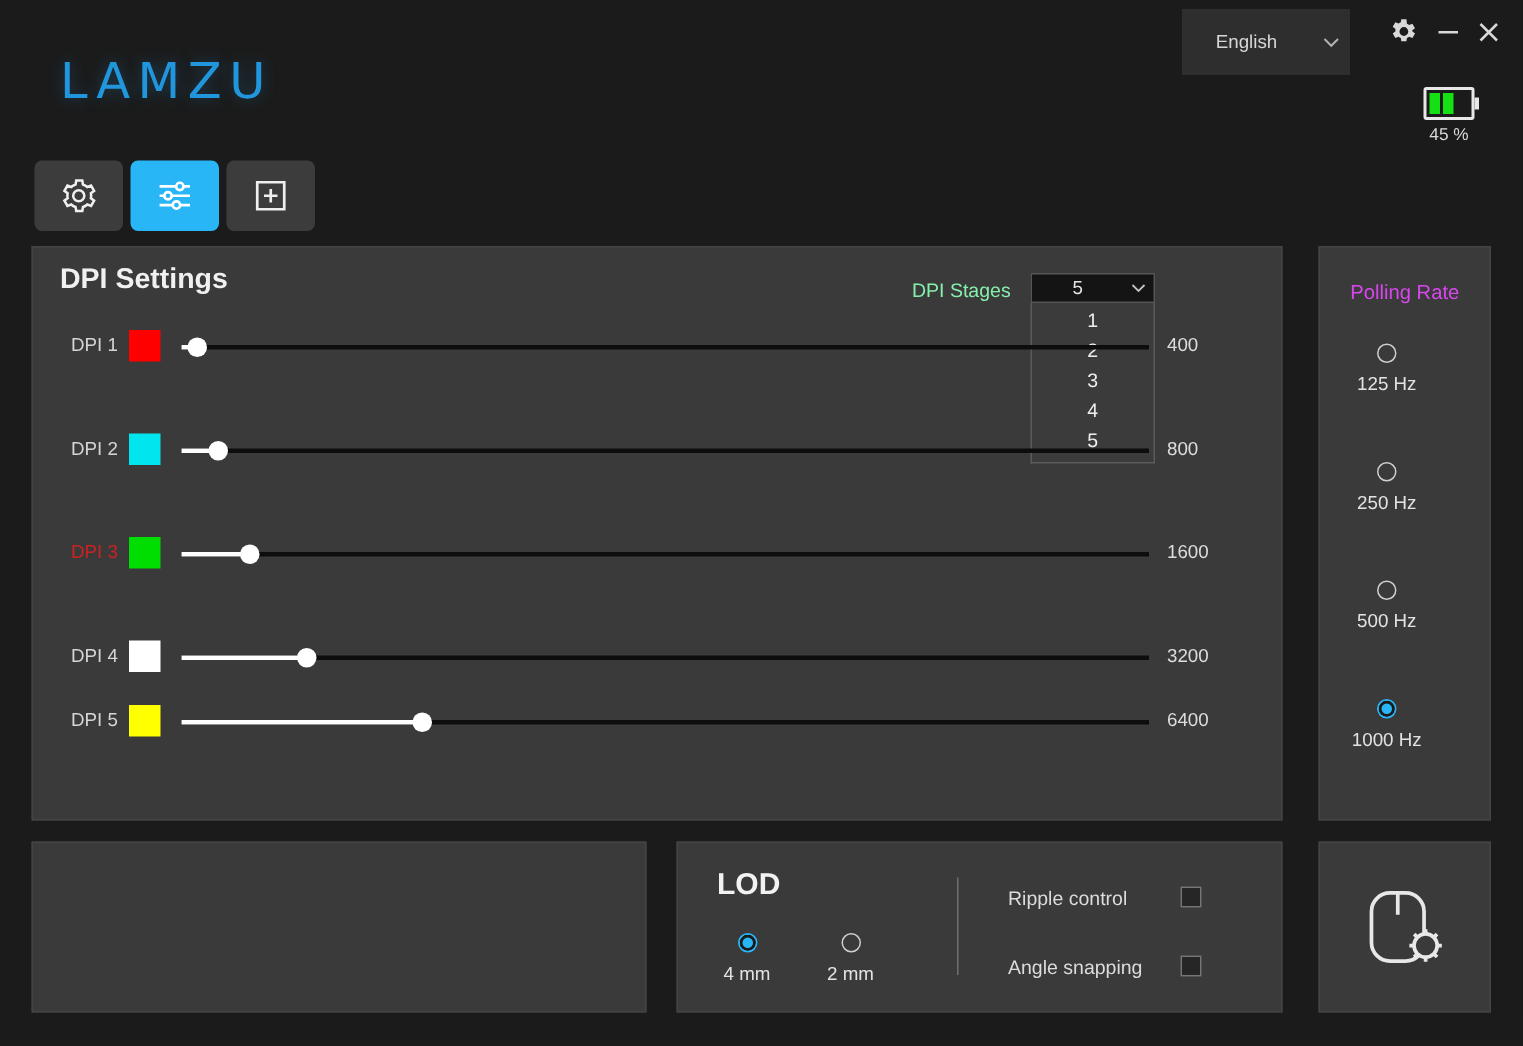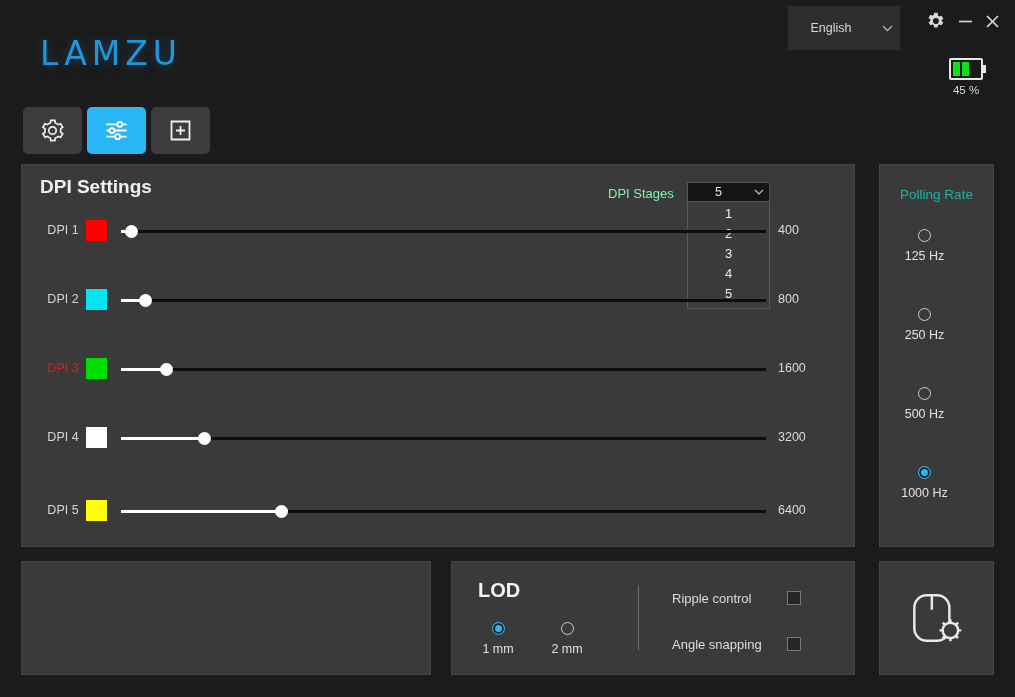--- a/index.html
+++ b/index.html
@@ -81,21 +81,21 @@
   .dpi-name { position: absolute; left: 40px; top: 5px; width: 46px; color: #d5d5d5; font-size: 12.5px; }
   .dpi-name.active { color: #cc2222; }
   .dpi-swatch { position: absolute; left: 86px; top: 2px; width: 21px; height: 21px; }
   .dpi-slider { position: absolute; left: 121px; top: 12px; width: 645px; height: 3px; background: #0d0d0d; }
   .dpi-fill { position: absolute; left: 0; top: 0; height: 3px; background: #ffffff; }
   .dpi-thumb { position: absolute; top: -5px; width: 13px; height: 13px; border-radius: 50%; background: #ffffff; }
   .dpi-value { position: absolute; left: 778px; top: 5px; color: #dcdcdc; font-size: 12.5px; }
 
   
   #polling-title { position: absolute; left: 879px; top: 187px; width: 115px; text-align: center;
-                   color: #14b8a6; font-size: 13.5px; }
+                   color: #d946ef; font-size: 13.5px; }
   .poll-opt { position: absolute; left: 879px; width: 91px; text-align: center; }
   .radio { width: 13px; height: 13px; border-radius: 50%; border: 1.5px solid #cfcfcf;
            margin: 0 auto; background: transparent; }
   .radio.sel { border-color: #29b6f6; background: #29b6f6; box-shadow: inset 0 0 0 2px #1b1b1b; }
   .poll-label { color: #e2e2e2; font-size: 12.5px; margin-top: 7px; }
 
   
   #lod-title { position: absolute; left: 478px; top: 579px; color: #f2f2f2; font-size: 20px; font-weight: bold; }
   .lod-opt { position: absolute; top: 622px; width: 54px; text-align: center; }
   .lod-label { color: #e2e2e2; font-size: 12.5px; margin-top: 7px; }
@@ -220,21 +220,21 @@
       </div>
       <div class="dpi-row" style="top: 425px;">
         <div class="dpi-name">DPI 4</div>
         <div class="dpi-swatch" style="background:#ffffff"></div>
         <div class="dpi-slider">
           <div class="dpi-fill" style="width:83.205px"></div>
           <div class="dpi-thumb" style="left:77.205px"></div>
         </div>
         <div class="dpi-value">3200</div>
       </div>
-      <div class="dpi-row" style="top: 498px; padding-left: 47px;">
+      <div class="dpi-row" style="top: 468px; padding-left: 47px;">
         <div class="dpi-name">DPI 5</div>
         <div class="dpi-swatch" style="background:#ffff00"></div>
         <div class="dpi-slider">
           <div class="dpi-fill" style="width:159.96px"></div>
           <div class="dpi-thumb" style="left:153.96px"></div>
         </div>
         <div class="dpi-value">6400</div>
       </div>
     </div>
 
@@ -260,21 +260,21 @@
       </div>
     </div>
 
   <div class="panel" id="empty-panel"></div>
 
   <div class="panel" id="lod-panel"></div>
   <div id="lod-title">LOD</div>
   <div id="lod-opts">
       <div class="lod-opt" style="left: 471px;">
         <div class="radio sel"></div>
-        <div class="lod-label">1 mm</div>
+        <div class="lod-label">4 mm</div>
       </div>
       <div class="lod-opt" style="left: 540px;">
         <div class="radio"></div>
         <div class="lod-label">2 mm</div>
       </div>
     </div>
   <div id="lod-divider"></div>
   <div id="lod-toggles">
       <div class="toggle-row" style="top: 591px;">
         <div class="toggle-label">Ripple control</div>

